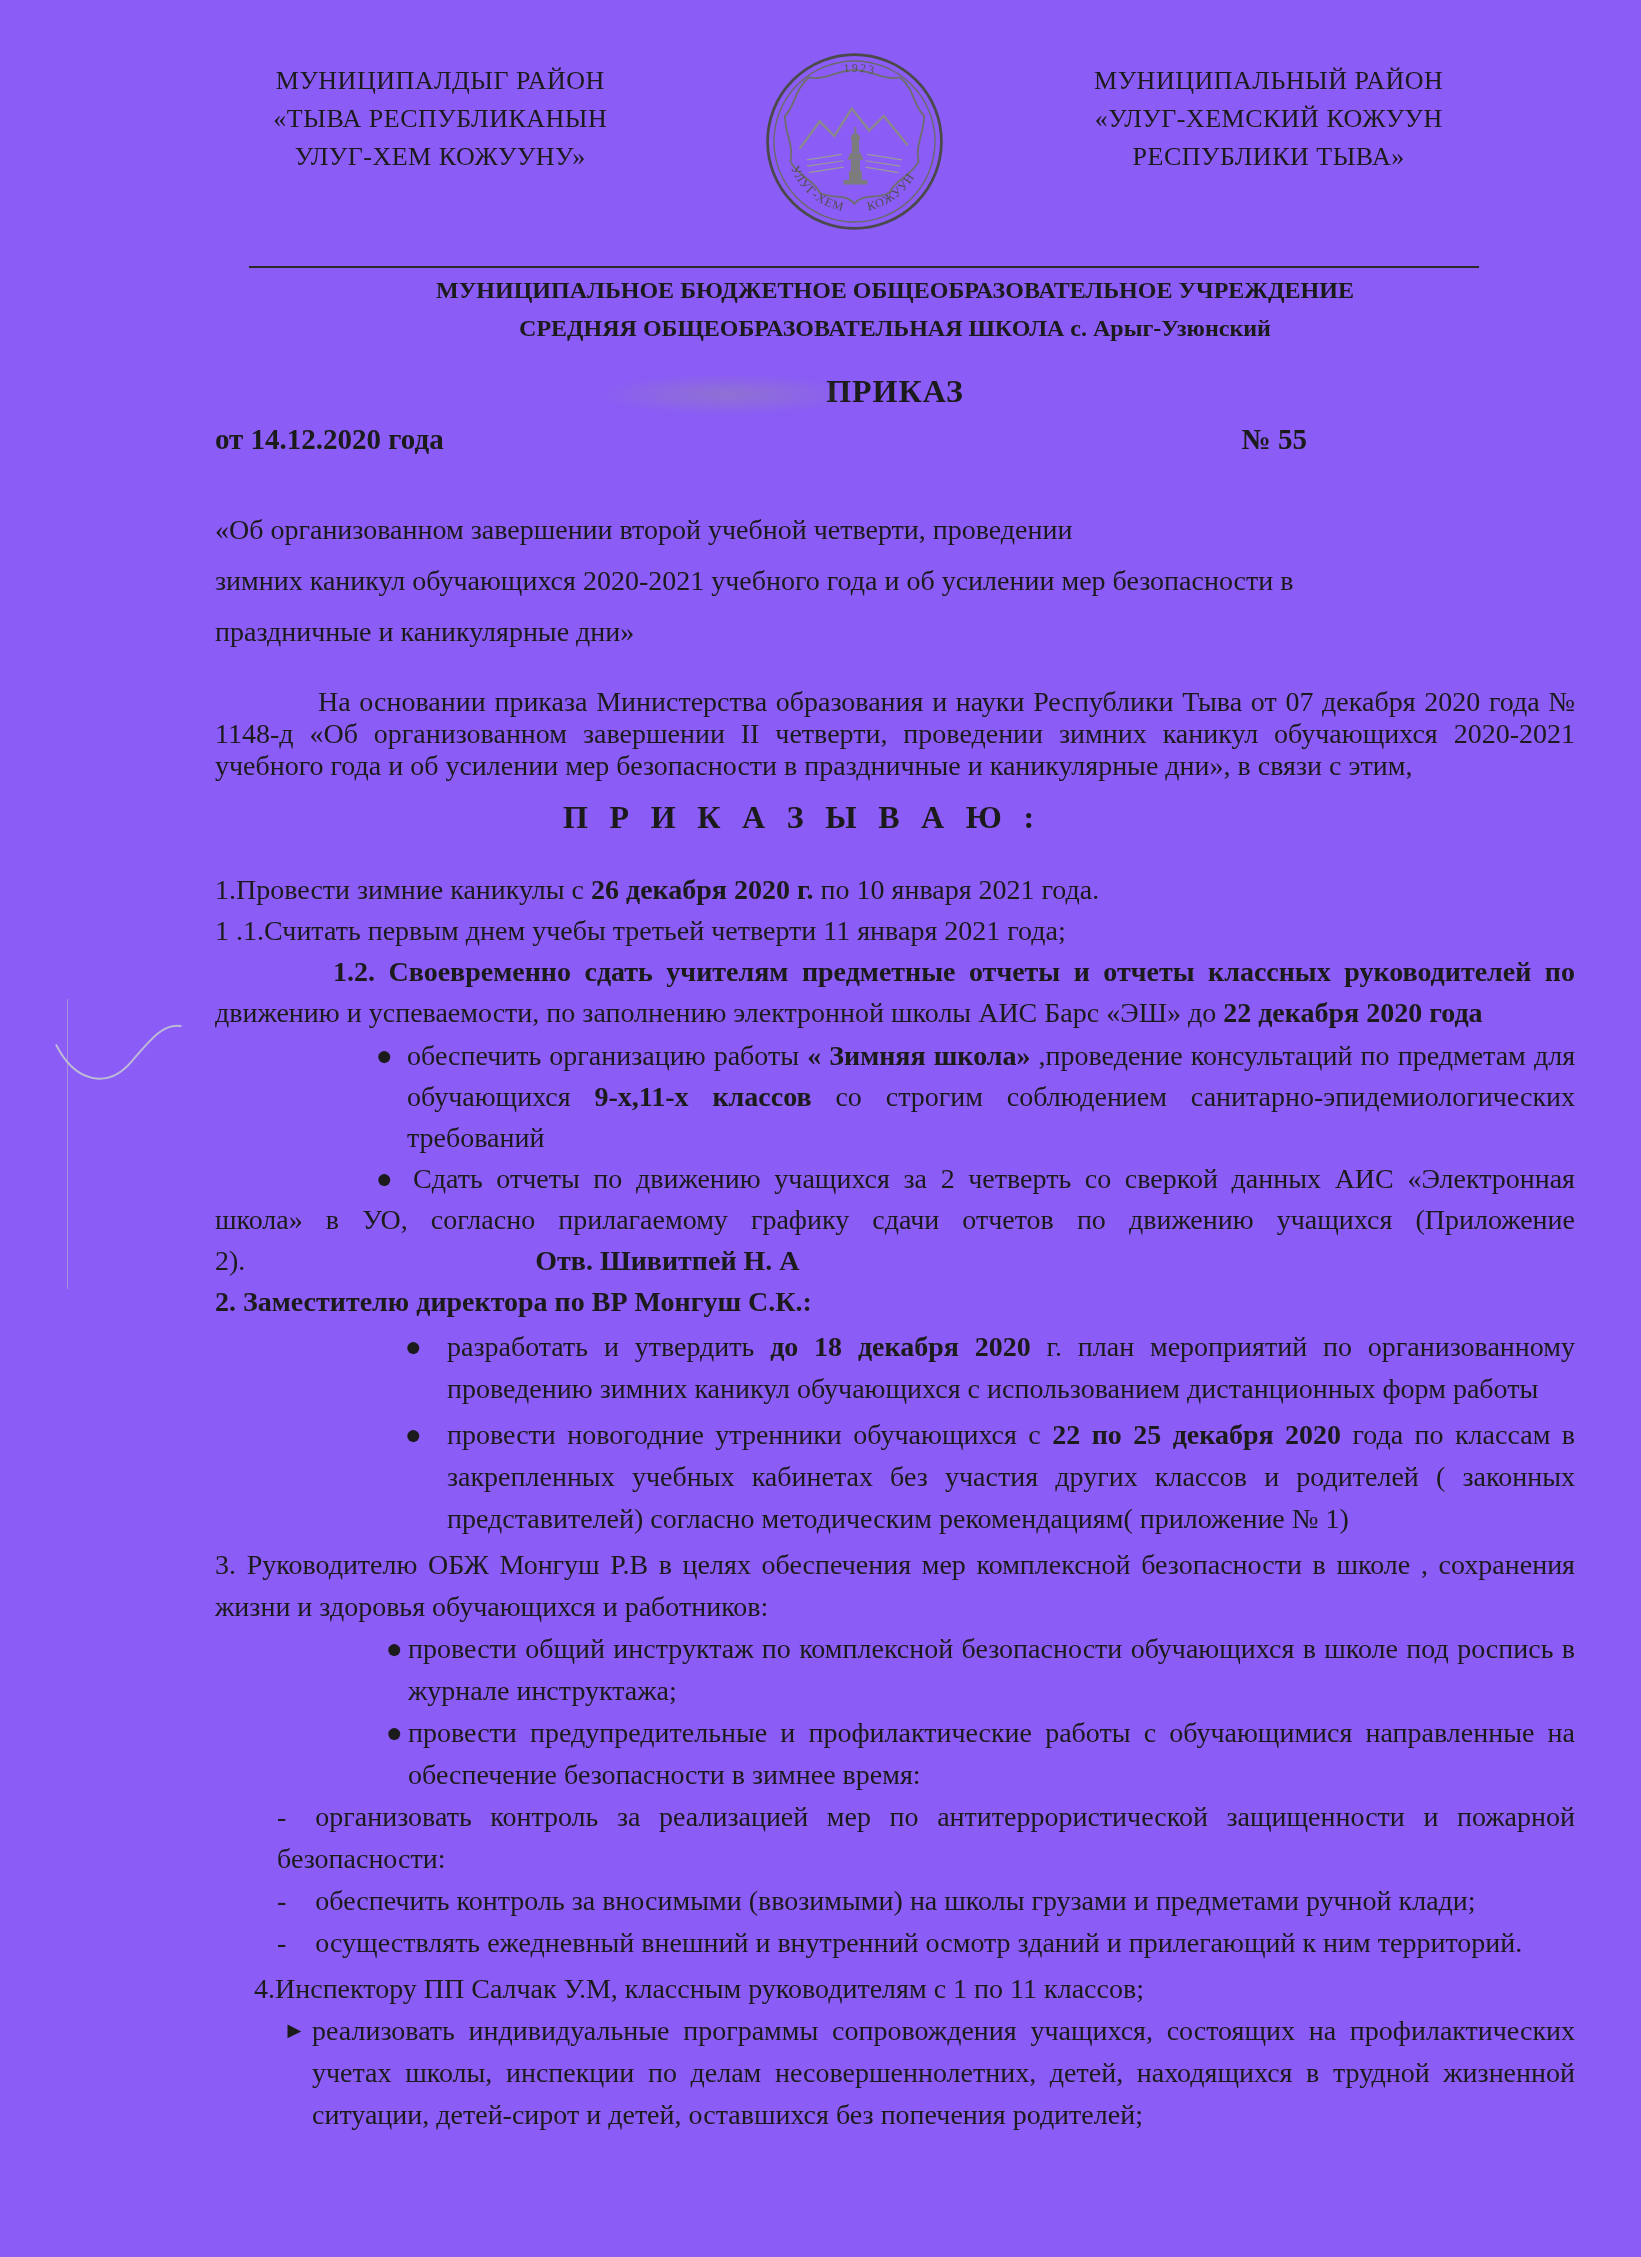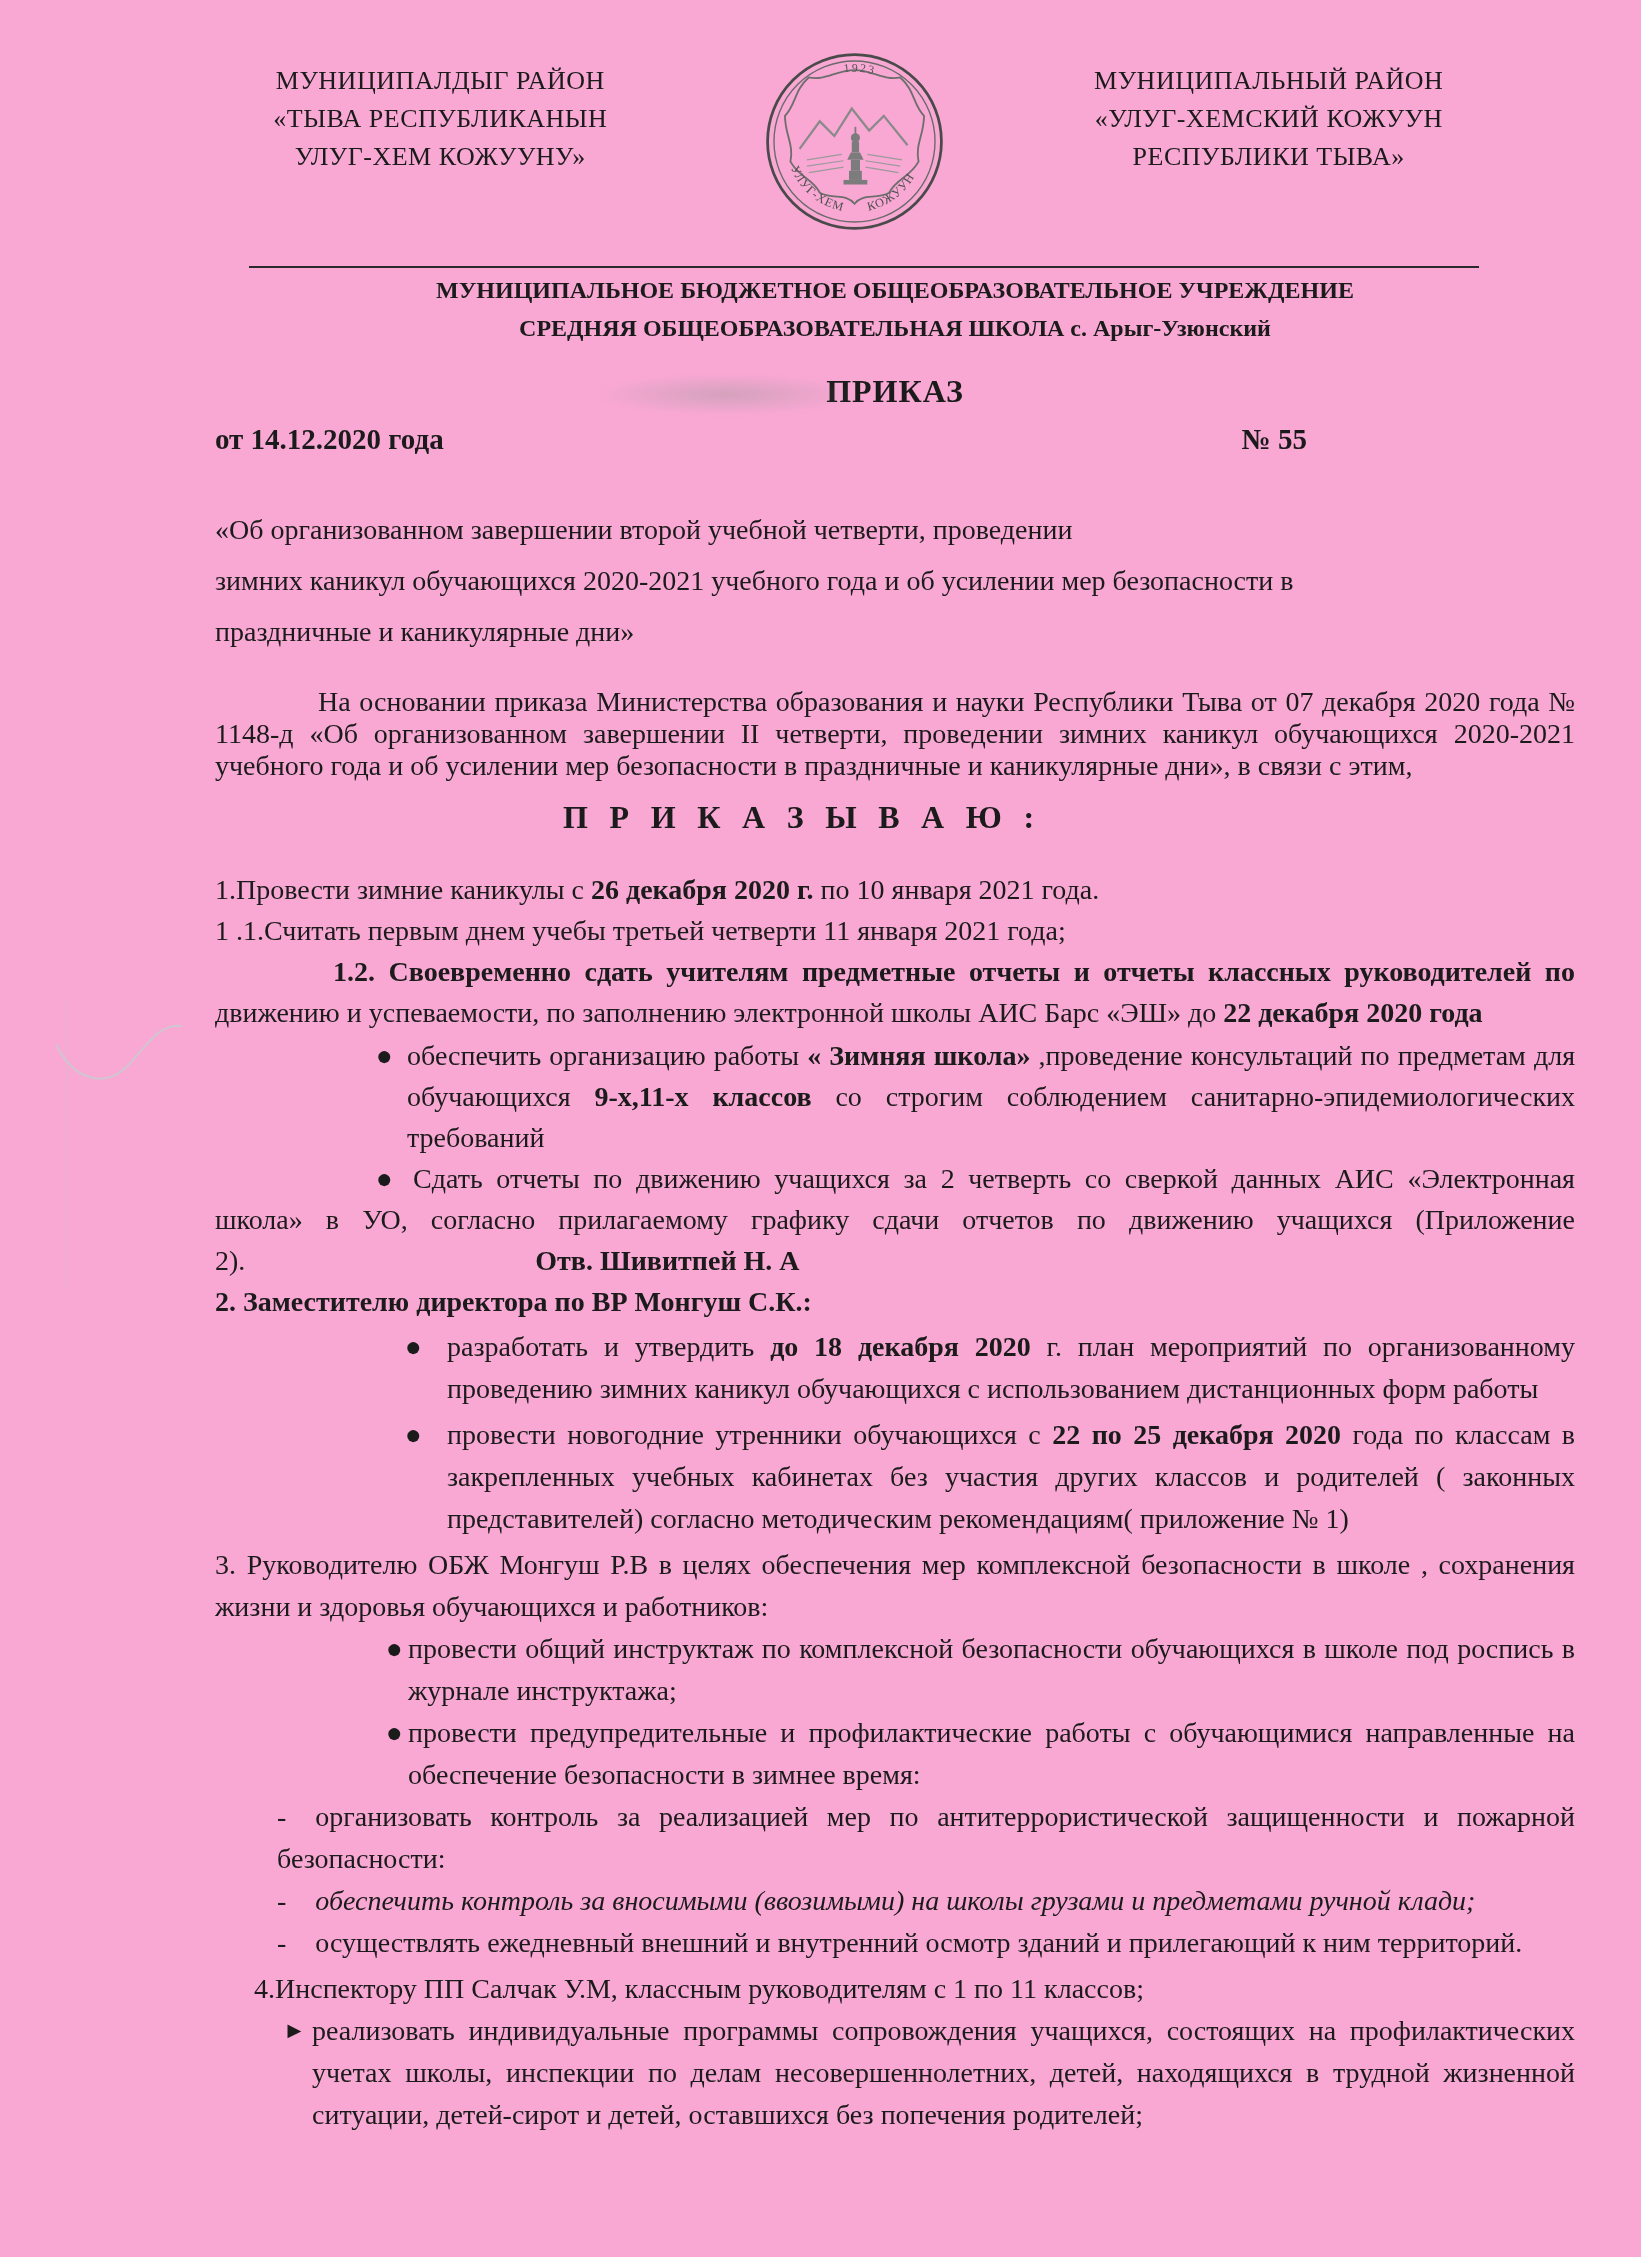--- a/index.html
+++ b/index.html
@@ -6,21 +6,21 @@
   body{
     width:1641px;height:2257px;
     background:#f3f3f1;
     font-family:"Liberation Serif","DejaVu Serif",serif;
     color:#1b1b1b;
     overflow:hidden;
   }
   .page{
     position:relative;
     width:1641px;height:2257px;
-    background:#f9a8d4;
+    background:#8b5cf6;
     overflow:hidden;
   }
   
   .letterhead{
     display:flex;align-items:flex-start;
     margin:50px 77px 0 145px;
   }
   .org-block{flex:1;text-align:center;font-size:26px;line-height:38px;letter-spacing:0.5px;}
   .org-left{margin-top:11.6px;}
   .org-right{margin-top:11.6px;}
@@ -225,21 +225,21 @@
         <span class="mk">●</span>
         <div class="tx">провести общий инструктаж по комплексной безопасности обучающихся в школе под роспись в журнале  инструктажа;</div>
       </div>
 
       <div class="bullet-flex3">
         <span class="mk">●</span>
         <div class="tx">провести предупредительные и профилактические работы с   обучающимися направленные на обеспечение безопасности в зимнее время:</div>
       </div>
 
       <p class="p-dash" style="margin:0 0 0 62px;"><span class="mk-inline">-</span><span>организовать контроль за реализацией мер по антитеррористической защищенности и пожарной безопасности:</span></p>
-      <p class="p-dash" style="margin:0 0 0 62px;font-style:italic;"><span class="mk-inline">-</span><span>обеспечить контроль за вносимыми (ввозимыми) на школы  грузами и предметами ручной клади;</span></p>
+      <p class="p-dash" style="margin:0 0 0 62px;"><span class="mk-inline">-</span><span>обеспечить контроль за вносимыми (ввозимыми) на школы  грузами и предметами ручной клади;</span></p>
       <p class="p-dash" style="margin:0 0 0 62px;"><span class="mk-inline">-</span><span>осуществлять ежедневный внешний и внутренний осмотр зданий и прилегающий к ним территорий.</span></p>
     </div>
 
     <div class="sec4">
       <p class="sec4-head" style="margin:3.9px 0 0 39px;">4.Инспектору ПП Салчак У.М, классным руководителям с 1 по 11 классов;</p>
 
       <div class="bullet-flex4">
         <span class="mk">►</span>
         <div class="tx">реализовать индивидуальные программы сопровождения учащихся, состоящих на профилактических учетах школы, инспекции по делам несовершеннолетних, детей, находящихся в трудной жизненной ситуации, детей-сирот и детей, оставшихся без попечения родителей;</div>
       </div>

